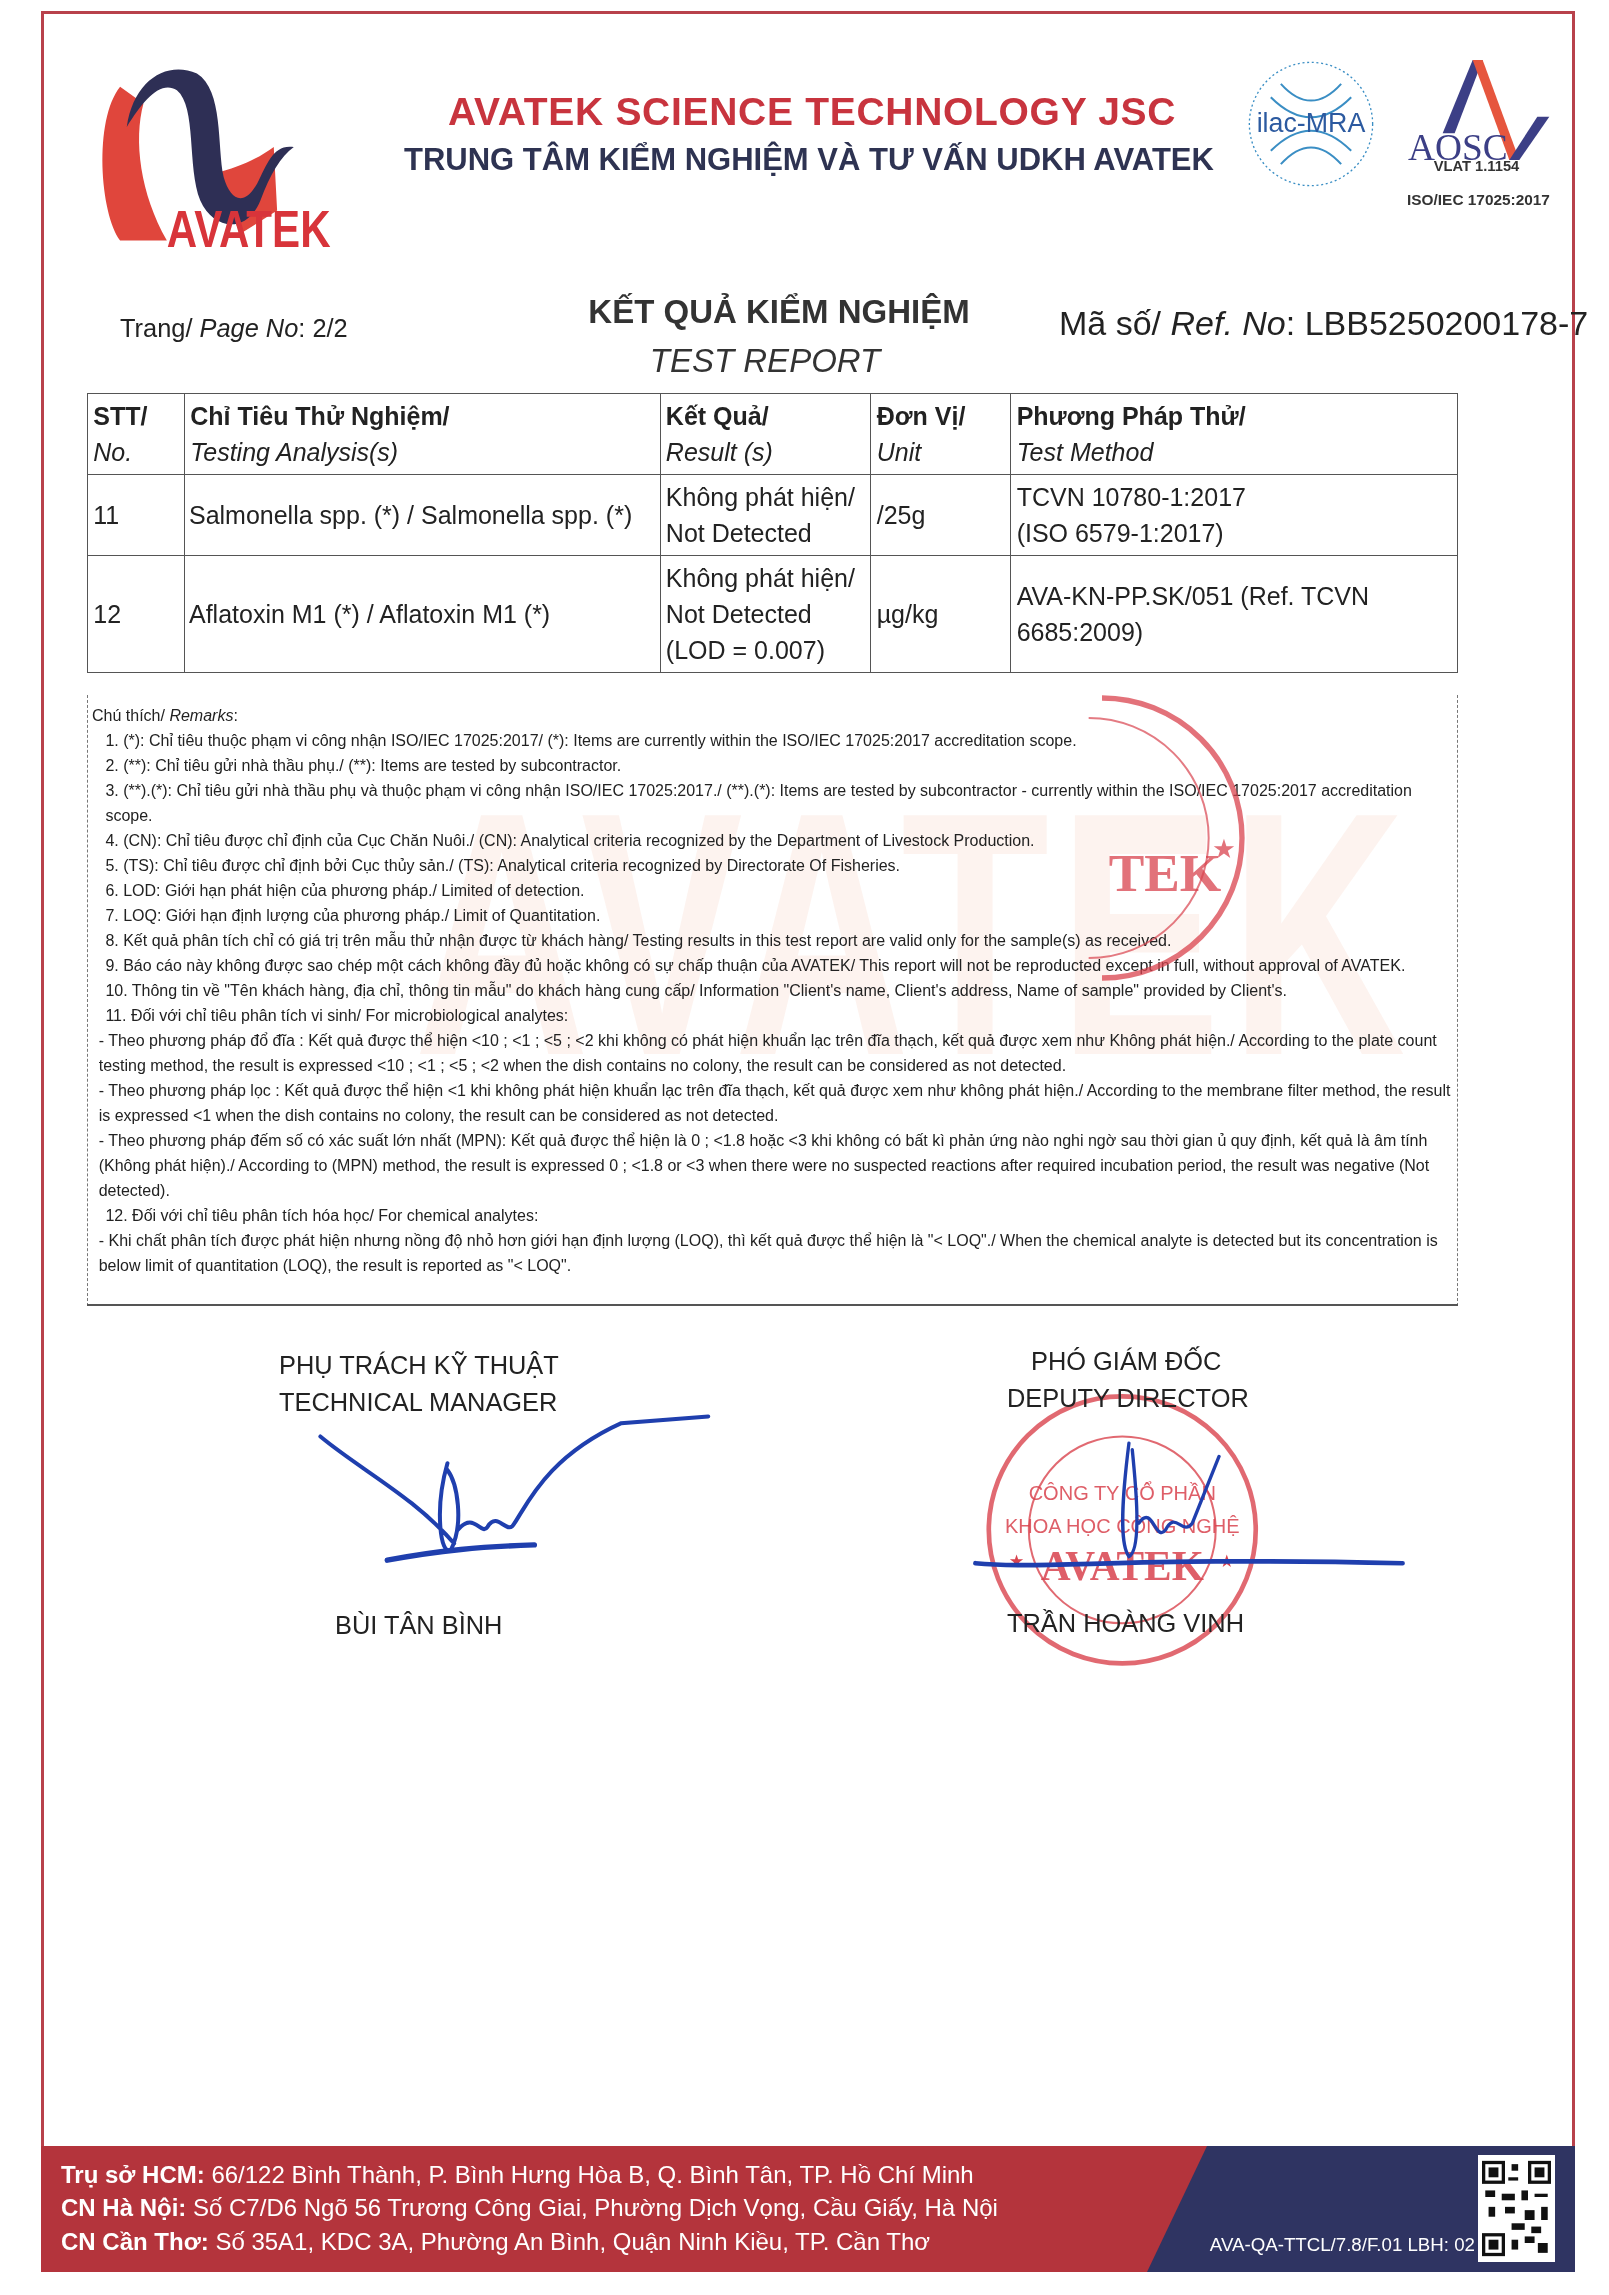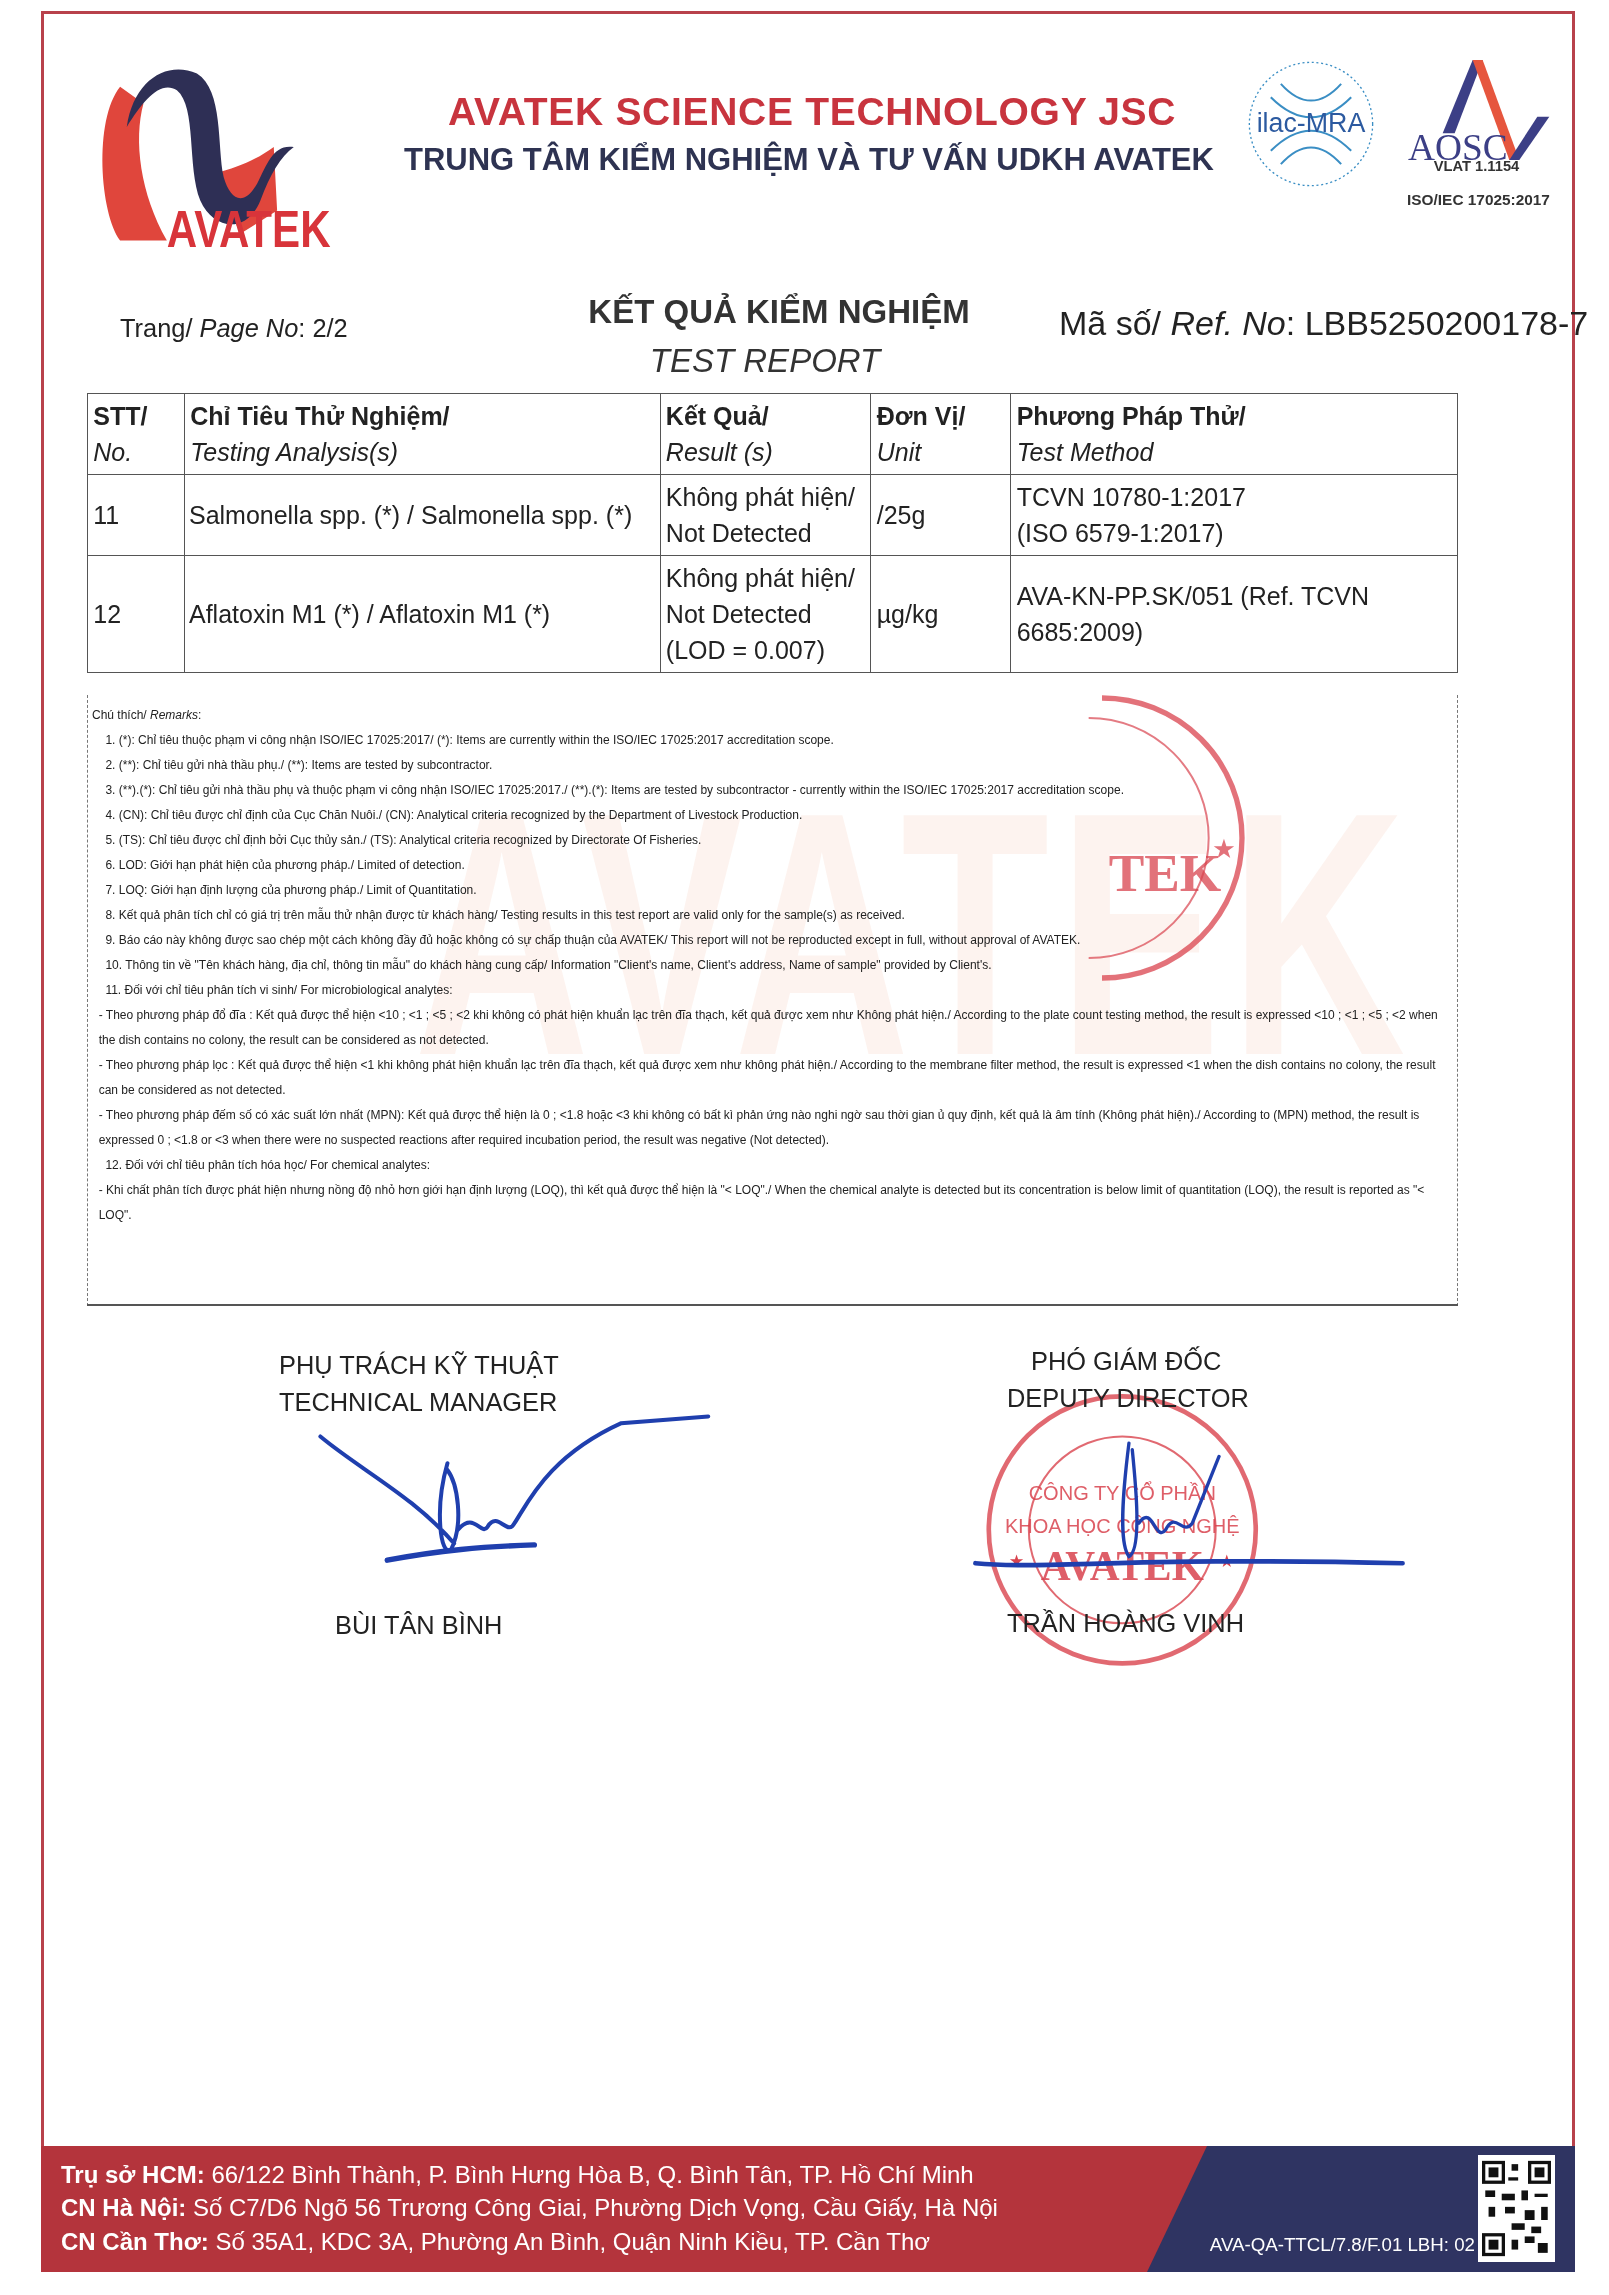--- a/index.html
+++ b/index.html
@@ -39,21 +39,21 @@
                   font-size: 25px; color: #222; }
   table.results td, table.results th { border: 1.3px solid #555; text-align: left; vertical-align: middle;
                   padding: 4px 5.3px; line-height: 36px; }
   table.results th { font-weight: bold; }
   table.results th .en { font-weight: normal; font-style: italic; display: block; }
   table.results td.analysis { text-align: left; padding-left: 4px; }
 
   
   .remarks { position: absolute; left: 87px; top: 695px; width: 1371px; height: 611px;
              border: 1.3px dashed #777; border-top: none; box-sizing: border-box; padding: 8px 5.3px 0 4px;
-             font-size: 12px; line-height: 25px; color: #222; }
+             font-size: 16px; line-height: 25px; color: #222; }
   .remarks .head i { font-style: italic; }
   .remarks .item { padding-left: 13.4px; }
   .remarks .sub { padding-left: 6.7px; }
   .remarks .bottom-rule { position: absolute; left: -1.3px; right: -1.3px; bottom: -1.3px; border-bottom: 2px solid #555; }
 
   
   .stamp-side { position: absolute; left: 1062px; top: 691px; width: 200px; height: 294px; pointer-events: none; }
 
   
   .sig-left-role { position: absolute; left: 279px; top: 1351px; font-size: 25.4px; color: #222; }

